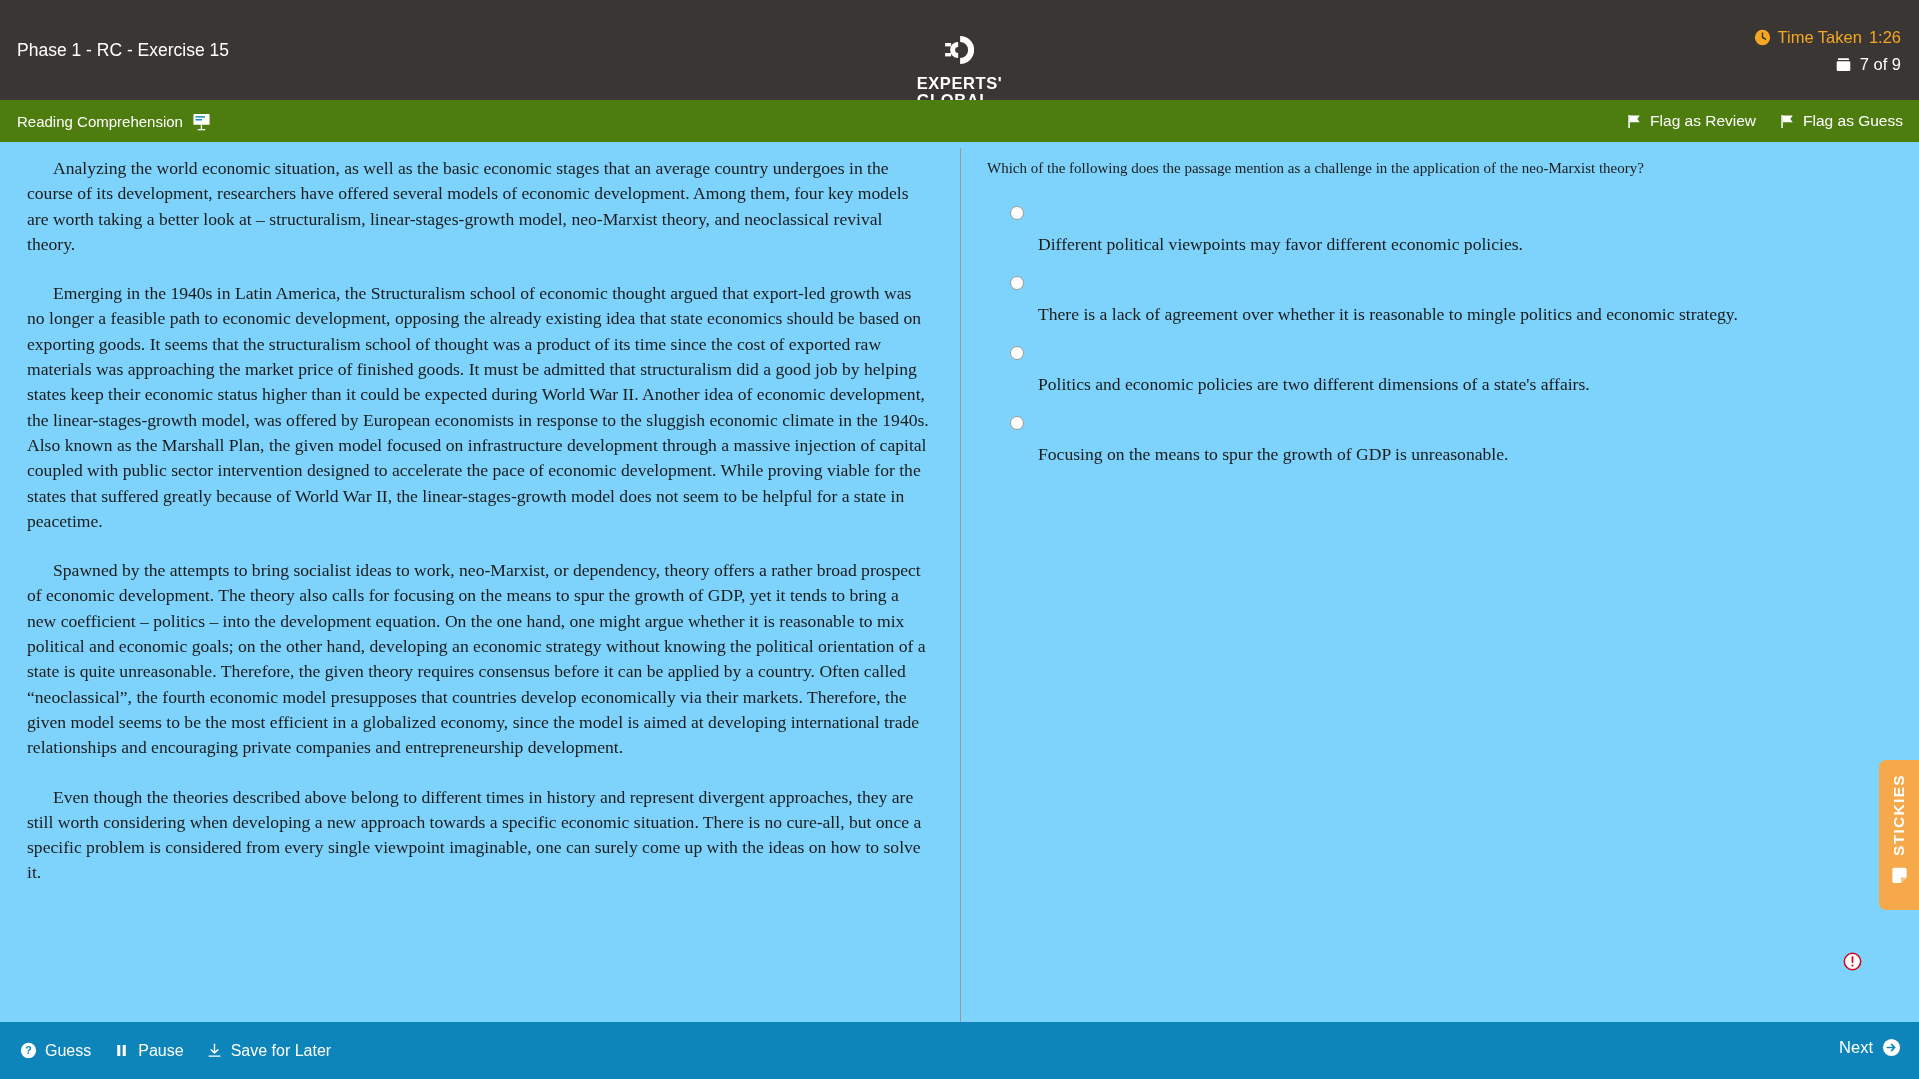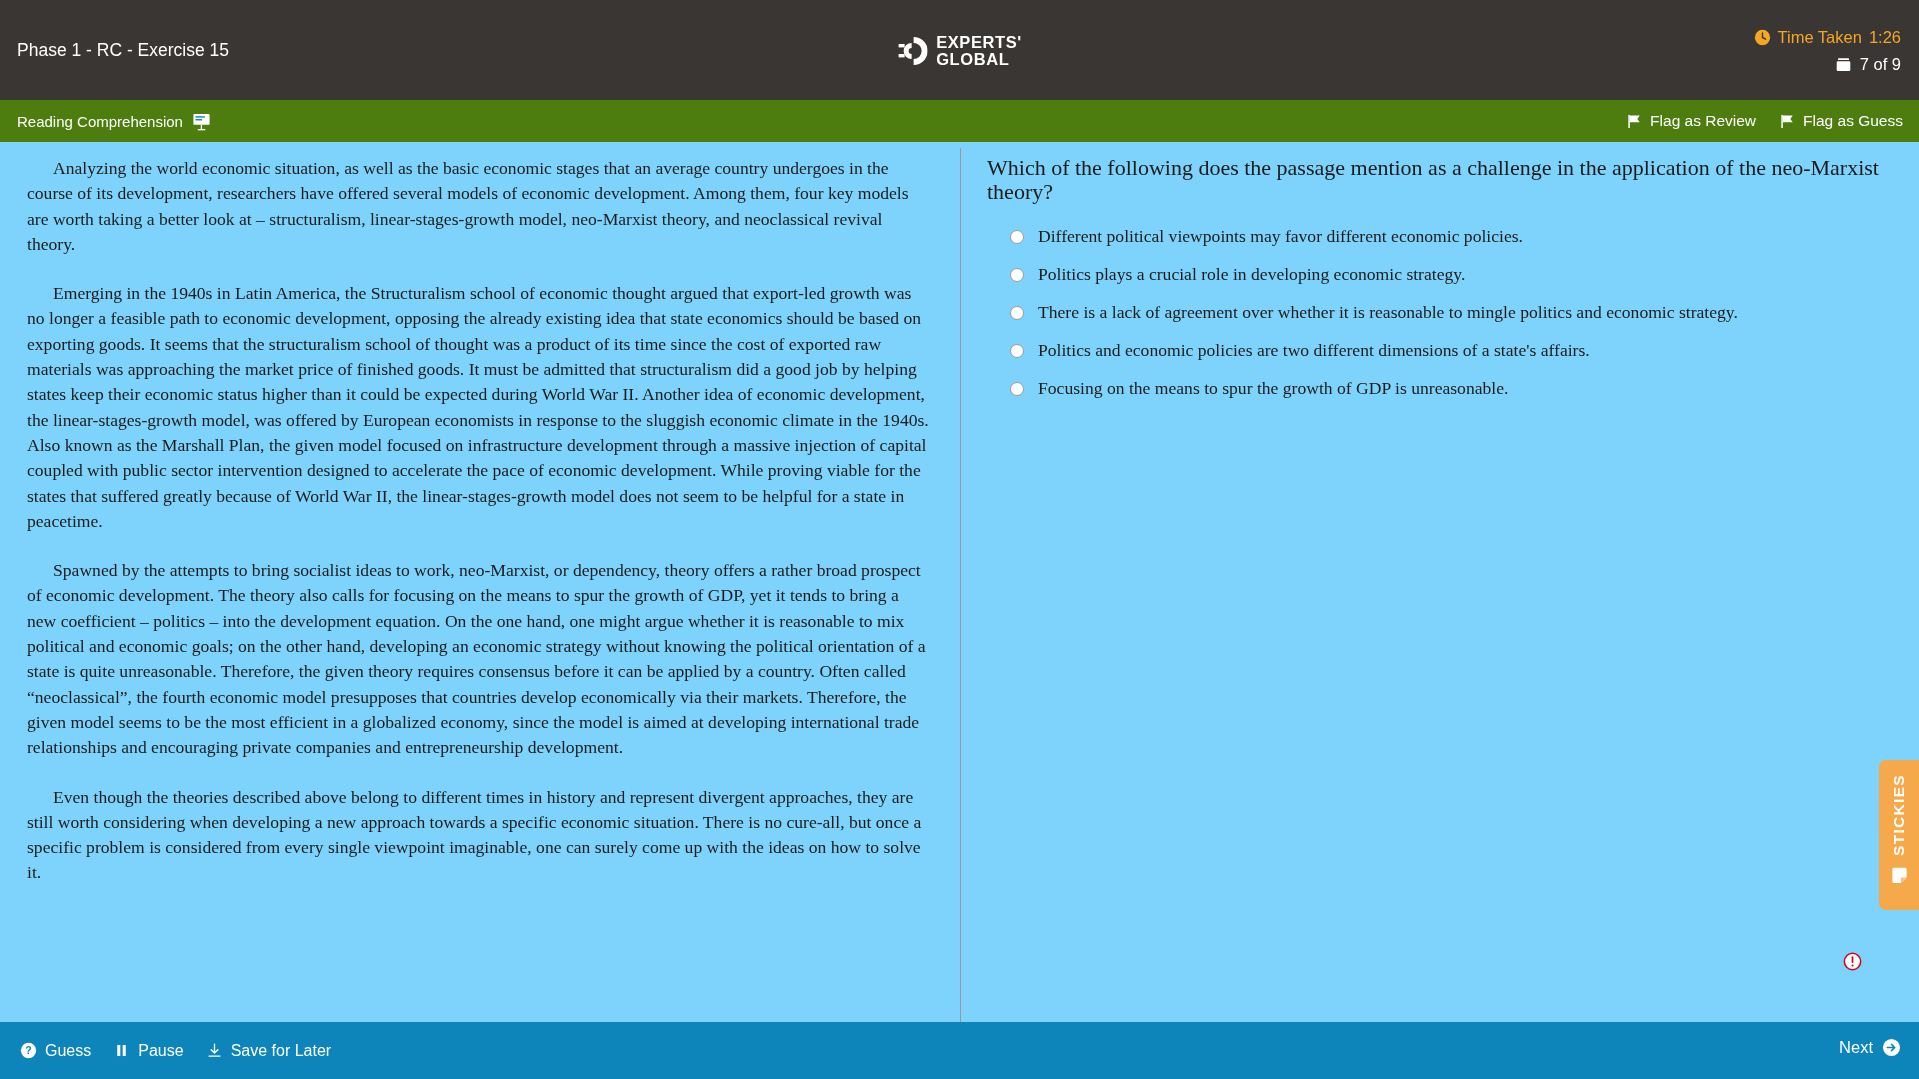--- a/index.html
+++ b/index.html
@@ -30,20 +30,21 @@
     white-space: nowrap;
   }
   .brand-logo {
     position: absolute;
     left: 50%;
     top: 34px;
     transform: translateX(-50%);
     display: flex;
     align-items: center;
     gap: 9px;
+    flex-direction: column;
   }
   .brand-mark { width: 30px; height: 32px; flex: none; }
   .brand-text {
     display: flex;
     flex-direction: column;
     line-height: 1.02;
   }
   .brand-line {
     font-size: 16.5px;
     font-weight: bold;
@@ -155,21 +156,21 @@
 
   .question-pane {
     position: absolute;
     left: 961px; top: 0;
     width: 958px;
     height: 880px;
     padding: 14px 40px 0 26px;
   }
   .question-text {
     font-family: "Liberation Serif", serif;
-    font-size: 22px;
+    font-size: 15px;
     line-height: 24px;
     color: #1b1b1b;
     margin-bottom: 22px;
   }
   .options-list { margin-left: 23px; }
   .option-row {
     display: flex;
     align-items: flex-start;
     gap: 14px;
     margin-bottom: 17px;
@@ -182,20 +183,21 @@
     border-radius: 50%;
     background: #ffffff;
     flex: none;
     margin-top: 4px;
   }
   .option-label {
     font-family: "Liberation Serif", serif;
     font-size: 17.6px;
     line-height: 21px;
     color: #1b1b1b;
+    margin-top: 32px;
   }
 
   
   .stickies-tab {
     position: absolute;
     right: 0;
     top: 760px;
     width: 40px;
     height: 150px;
     background: #f5a94a;
@@ -344,24 +346,20 @@
 
   <div class="divider"></div>
 
   <div class="question-pane">
     <div class="question-text">Which of the following does the passage mention as a challenge in the application of the neo-Marxist theory?</div>
 
     <div class="options-list">
       <div class="option-row">
         <span class="radio"></span>
         <span class="option-label">Different political viewpoints may favor different economic policies.</span>
-      </div>
-      <div class="option-row">
-        <span class="radio"></span>
-        <span class="option-label">Politics plays a crucial role in developing economic strategy.</span>
       </div>
       <div class="option-row">
         <span class="radio"></span>
         <span class="option-label">There is a lack of agreement over whether it is reasonable to mingle politics and economic strategy.</span>
       </div>
       <div class="option-row">
         <span class="radio"></span>
         <span class="option-label">Politics and economic policies are two different dimensions of a state's affairs.</span>
       </div>
       <div class="option-row">

